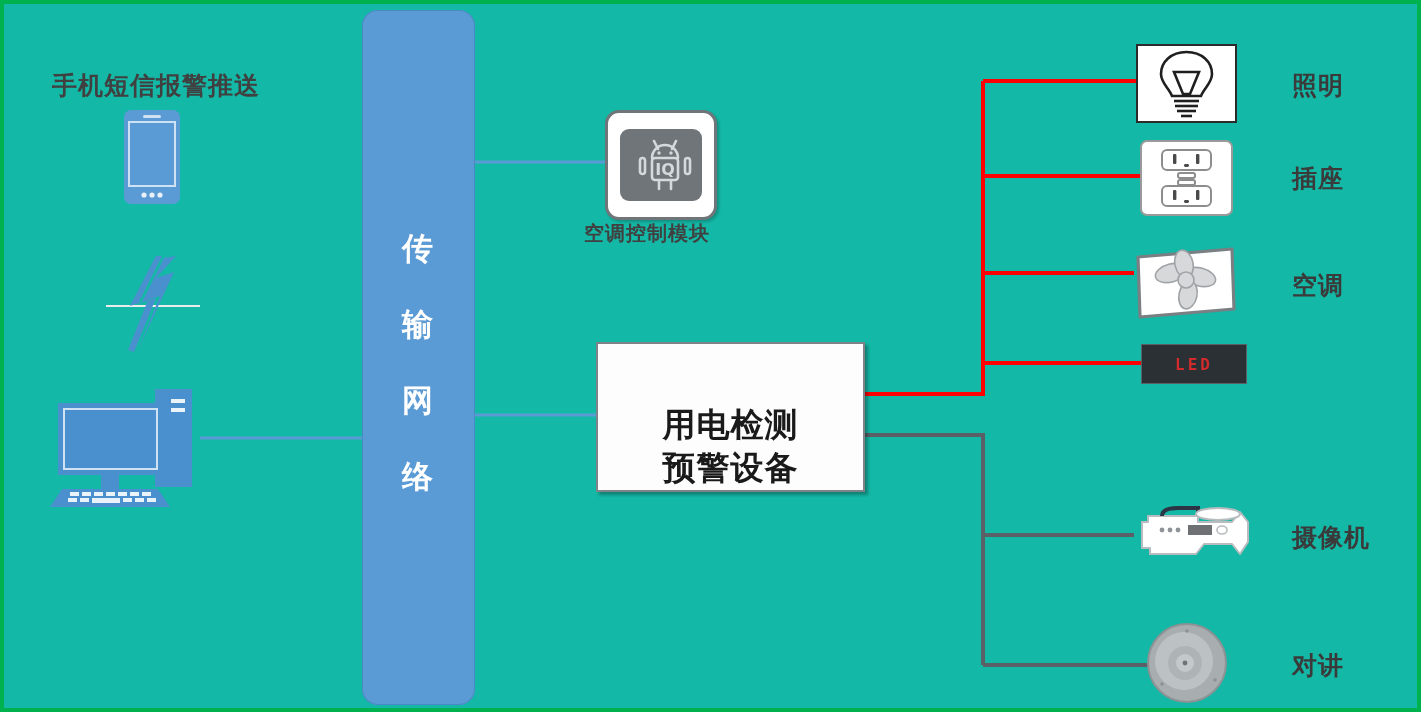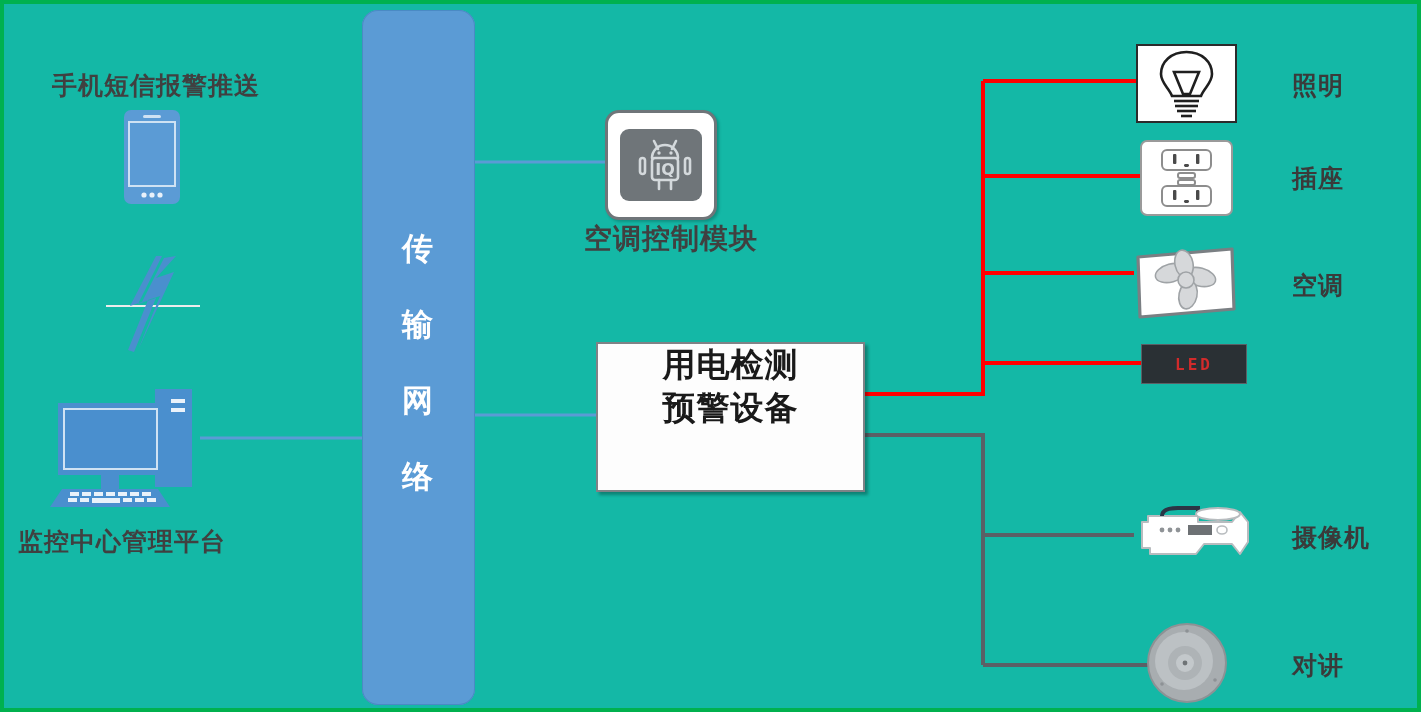--- a/index.html
+++ b/index.html
@@ -28,21 +28,21 @@
   
   .lbl {
     position: absolute;
     color: #404040;
     font-weight: bold;
     white-space: nowrap;
     letter-spacing: 1px;
   }
   .lbl-sms   { left: 48px;  top: 65px;  font-size: 25px; }
   .lbl-pc    { left: 14px;  top: 521px; font-size: 25px; }
-  .lbl-ac    { left: 580px; top: 216px; font-size: 28px; }
+  .lbl-ac    { left: 580px; top: 216px; font-size: 20px; }
   .lbl-dev   { position: absolute; font-size: 25px; color: #3a3a3a; font-weight: bold; letter-spacing: 1px; }
 
   
   #net-bar {
     left: 358px; top: 6px;
     width: 113px; height: 695px;
     background: #5b9bd5;
     border-radius: 16px;
     box-shadow: 0 0 0 1px #4a8ac4 inset;
   }
@@ -62,21 +62,21 @@
   
   #detect-box {
     left: 592px; top: 338px;
     width: 265px; height: 146px;
     background: #fdfdfd;
     border: 2px solid #7f8286;
     box-shadow: 3px 3px 3px rgba(0,0,0,0.30);
     display: flex;
     flex-direction: column;
     align-items: center;
-    justify-content: flex-start;
+    justify-content: flex-end;
   }
   #detect-box div {
     font-size: 33px;
     color: #1a1a1a;
     font-weight: bold;
     line-height: 1.30;
     letter-spacing: 1px;
   }
 
   
@@ -186,21 +186,20 @@
       <rect x="98" y="105" width="9" height="4"></rect>
       <rect x="24" y="111" width="9" height="4"></rect>
         <rect x="36" y="111" width="9" height="4"></rect>
       <rect x="48" y="111" width="28" height="5"></rect>
       <rect x="79" y="111" width="9" height="4"></rect>
         <rect x="91" y="111" width="9" height="4"></rect>
       <rect x="103" y="111" width="9" height="4"></rect>
     </g>
   </svg>
 
-  <div class="lbl lbl-pc">监控中心管理平台</div>
 
   <div id="net-bar" class="abs">
     <div class="vtext">
       <span>传</span>
       <span>输</span>
       <span>网</span>
       <span>络</span>
     </div>
   </div>
 

